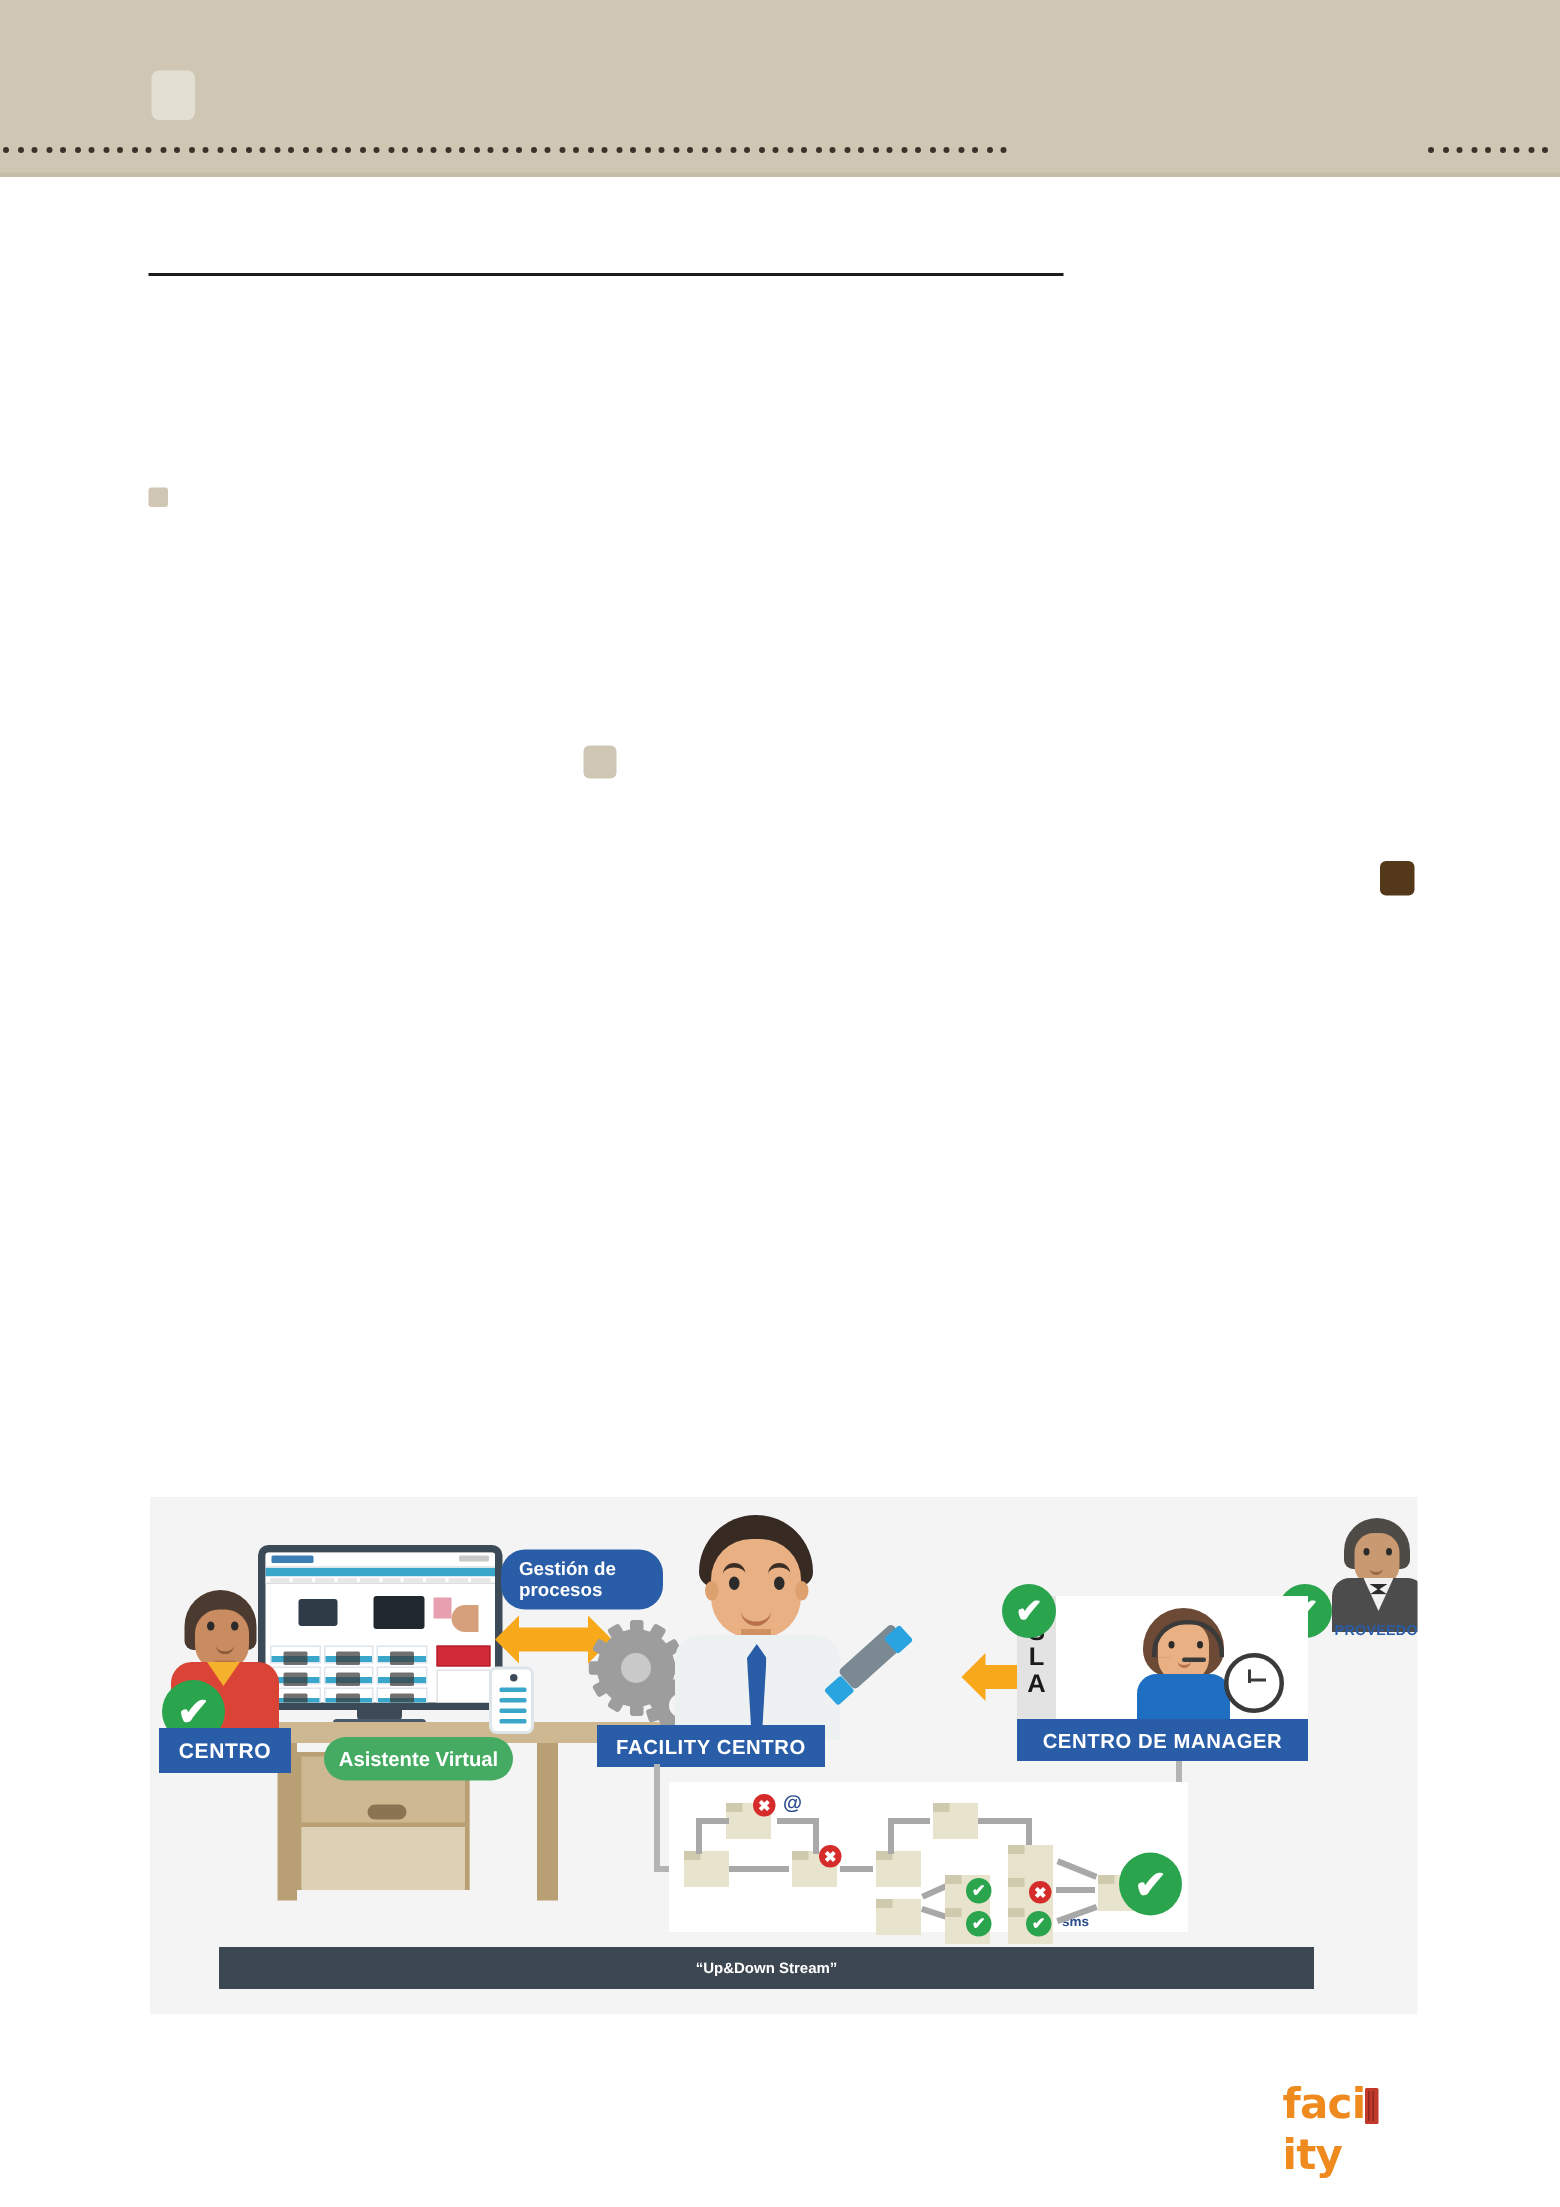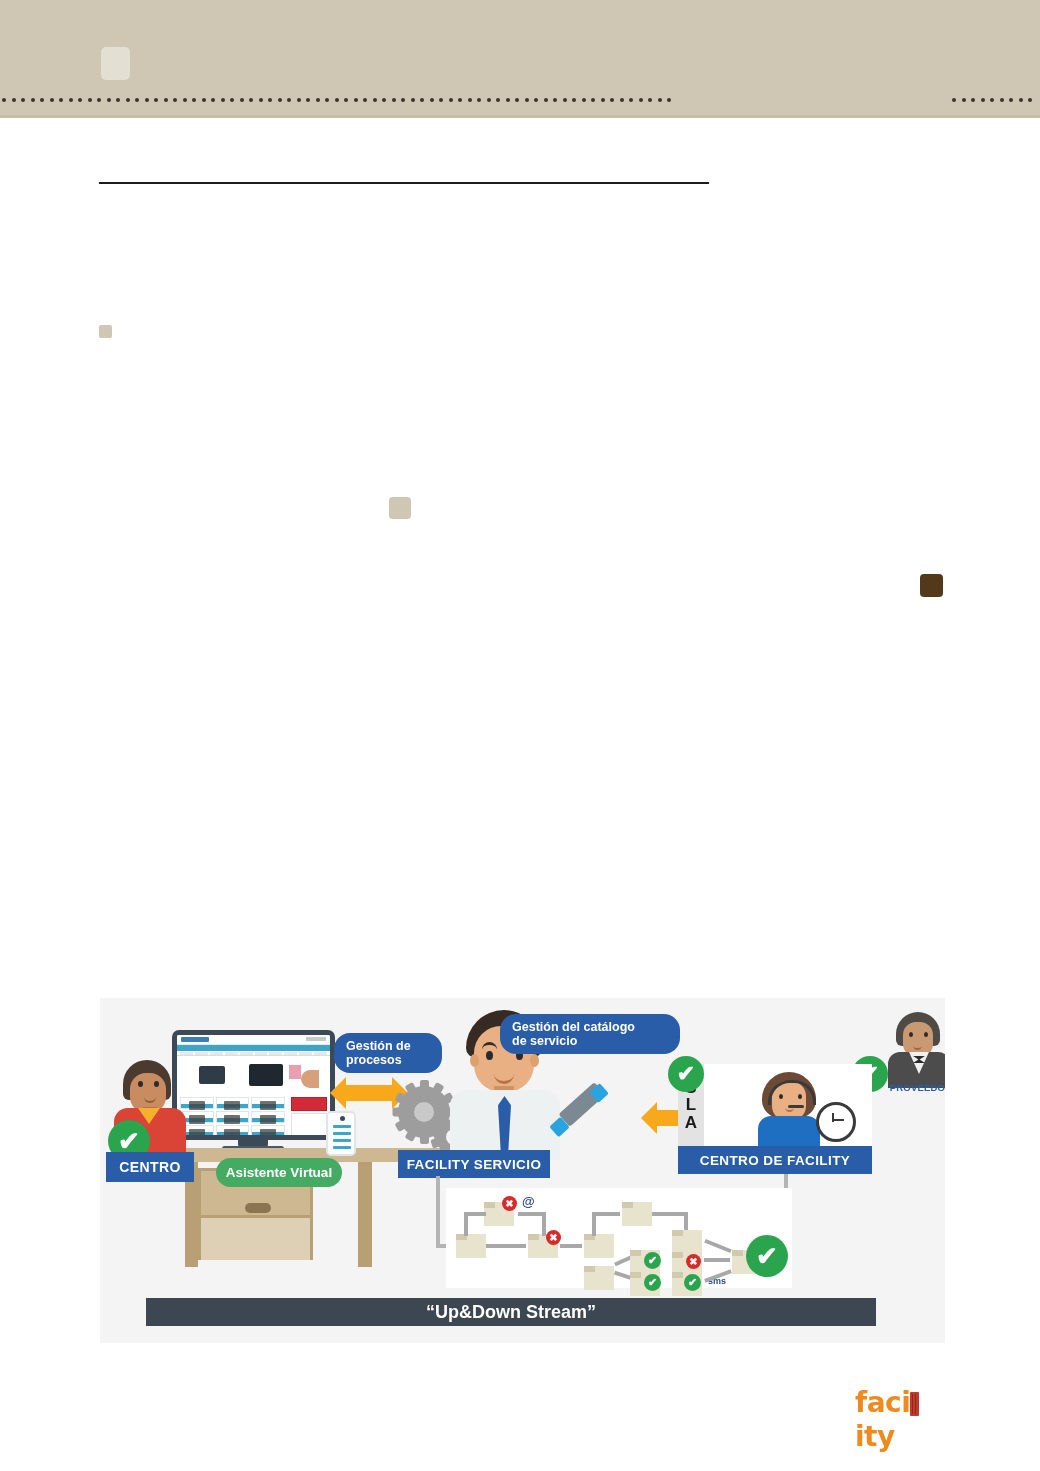--- a/index.html
+++ b/index.html
@@ -251,21 +251,21 @@
   }
   .doc{position:absolute;width:30px;height:24px;background:#e8e3cd;}
   .doc::before{content:"";position:absolute;left:0;top:0;width:11px;height:6px;background:#cfc9ae;}
   .fa{position:absolute;background:#a8a8a8;height:4px;}
   .fa.v{width:4px;height:auto;}
 
   
   .ud-bar{
     position:absolute;left:46px;top:300px;width:730px;height:28px;background:#3d4752;
     display:flex;align-items:center;justify-content:center;
-    color:#fff;font-weight:bold;font-size:18px;
+    color:#fff;font-weight:bold;font-size:10px;
   }
 
   
   .logo{
     position:absolute;left:855px;top:1386px;width:100px;height:34px;
     font-family:"DejaVu Sans", sans-serif;font-weight:bold;font-size:28px;
     color:#ef8a1f;letter-spacing:-.5px;line-height:34px;
   }
   .logo .bld{
     display:inline-block;width:9px;height:24px;background:#c0392b;
@@ -520,26 +520,22 @@
   <div class="pen">
     <span class="barrel"></span>
       <span class="tip"></span>
       <span class="cap"></span>
   </div>
 
   <div class="callout callout-proc">
     <div>Gestión de</div>
     <div>procesos</div>
   </div>
-  <div class="callout callout-cat">
-    <div>Gestión del catálogo</div>
-    <div>de servicio</div>
-  </div>
-
-  <div class="lbl-blue lbl-fm">FACILITY SERVICIO</div>
+
+  <div class="lbl-blue lbl-fm">FACILITY CENTRO</div>
 
   <div class="vcol vcol-sla">
     <span>S</span>
     <span>L</span>
     <span>A</span>
   </div>
   <div class="vcol vcol-ola">
     <span>O</span>
     <span>L</span>
     <span>A</span>
@@ -556,21 +552,21 @@
         <span class="mouth"></span>
       <span class="band"></span>
         <span class="mic"></span>
         <span class="body"></span>
     </div>
     <div class="clock">
       <i class="h"></i>
         <i class="m"></i>
     </div>
   </div>
-  <div class="lbl-blue lbl-centro">CENTRO DE FACILITY</div>
+  <div class="lbl-blue lbl-centro">CENTRO DE MANAGER</div>
 
   <div class="p-prov">
     <span class="hair"></span>
       <span class="face"></span>
     <span class="eye l"></span>
       <span class="eye r"></span>
       <span class="mouth"></span>
     <span class="suit"></span>
       <span class="shirtv"></span>
       <span class="bow"></span>

